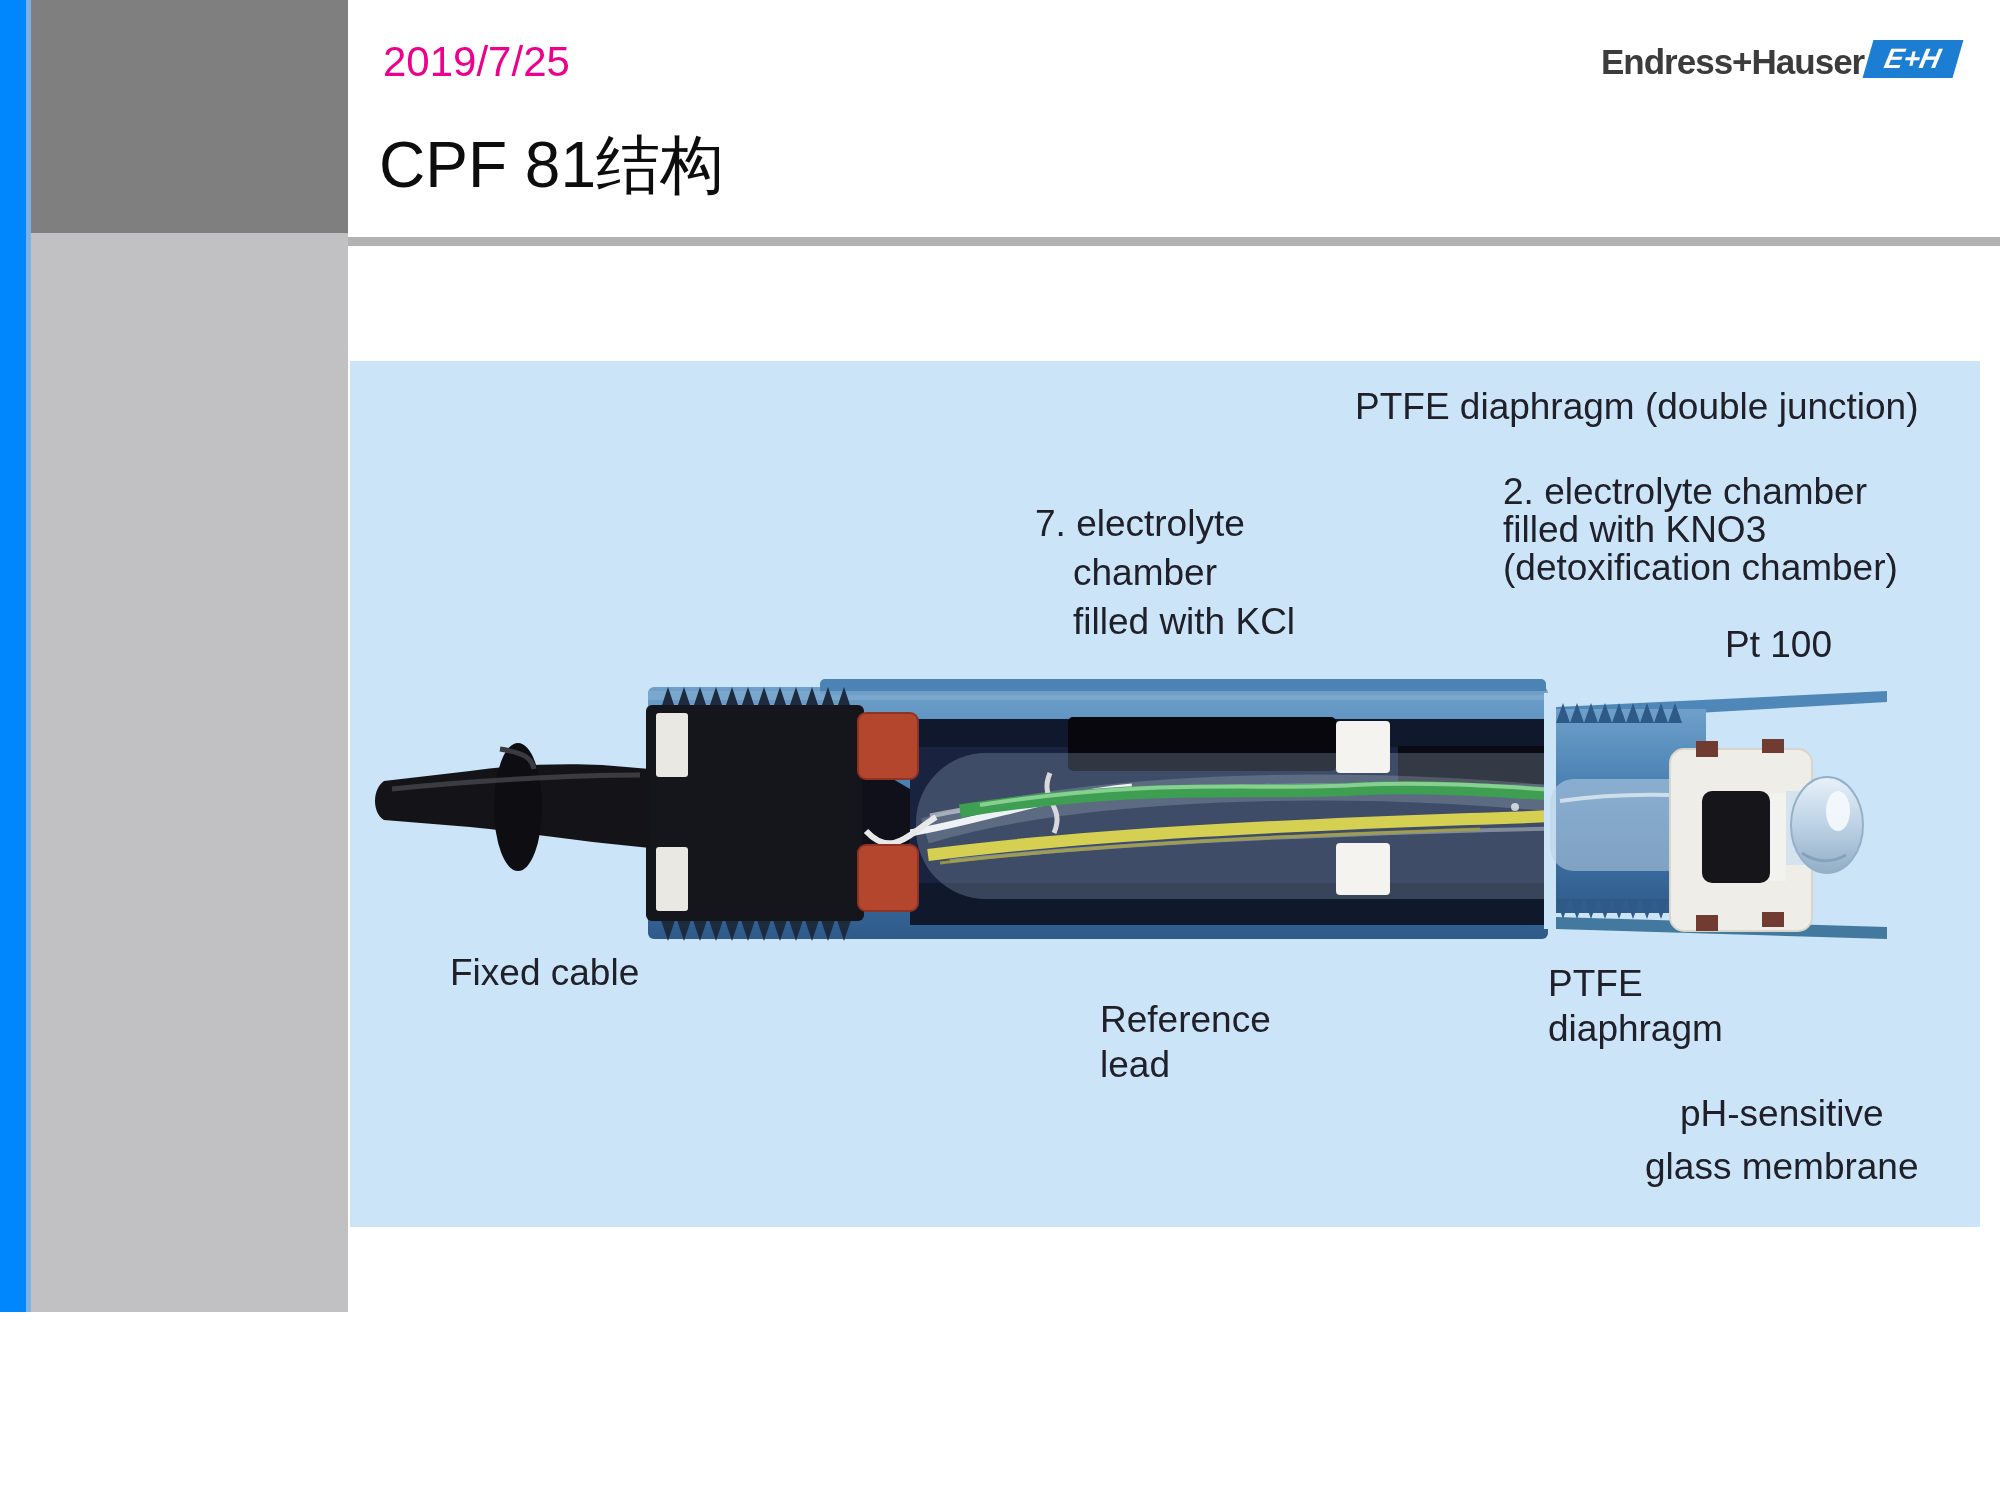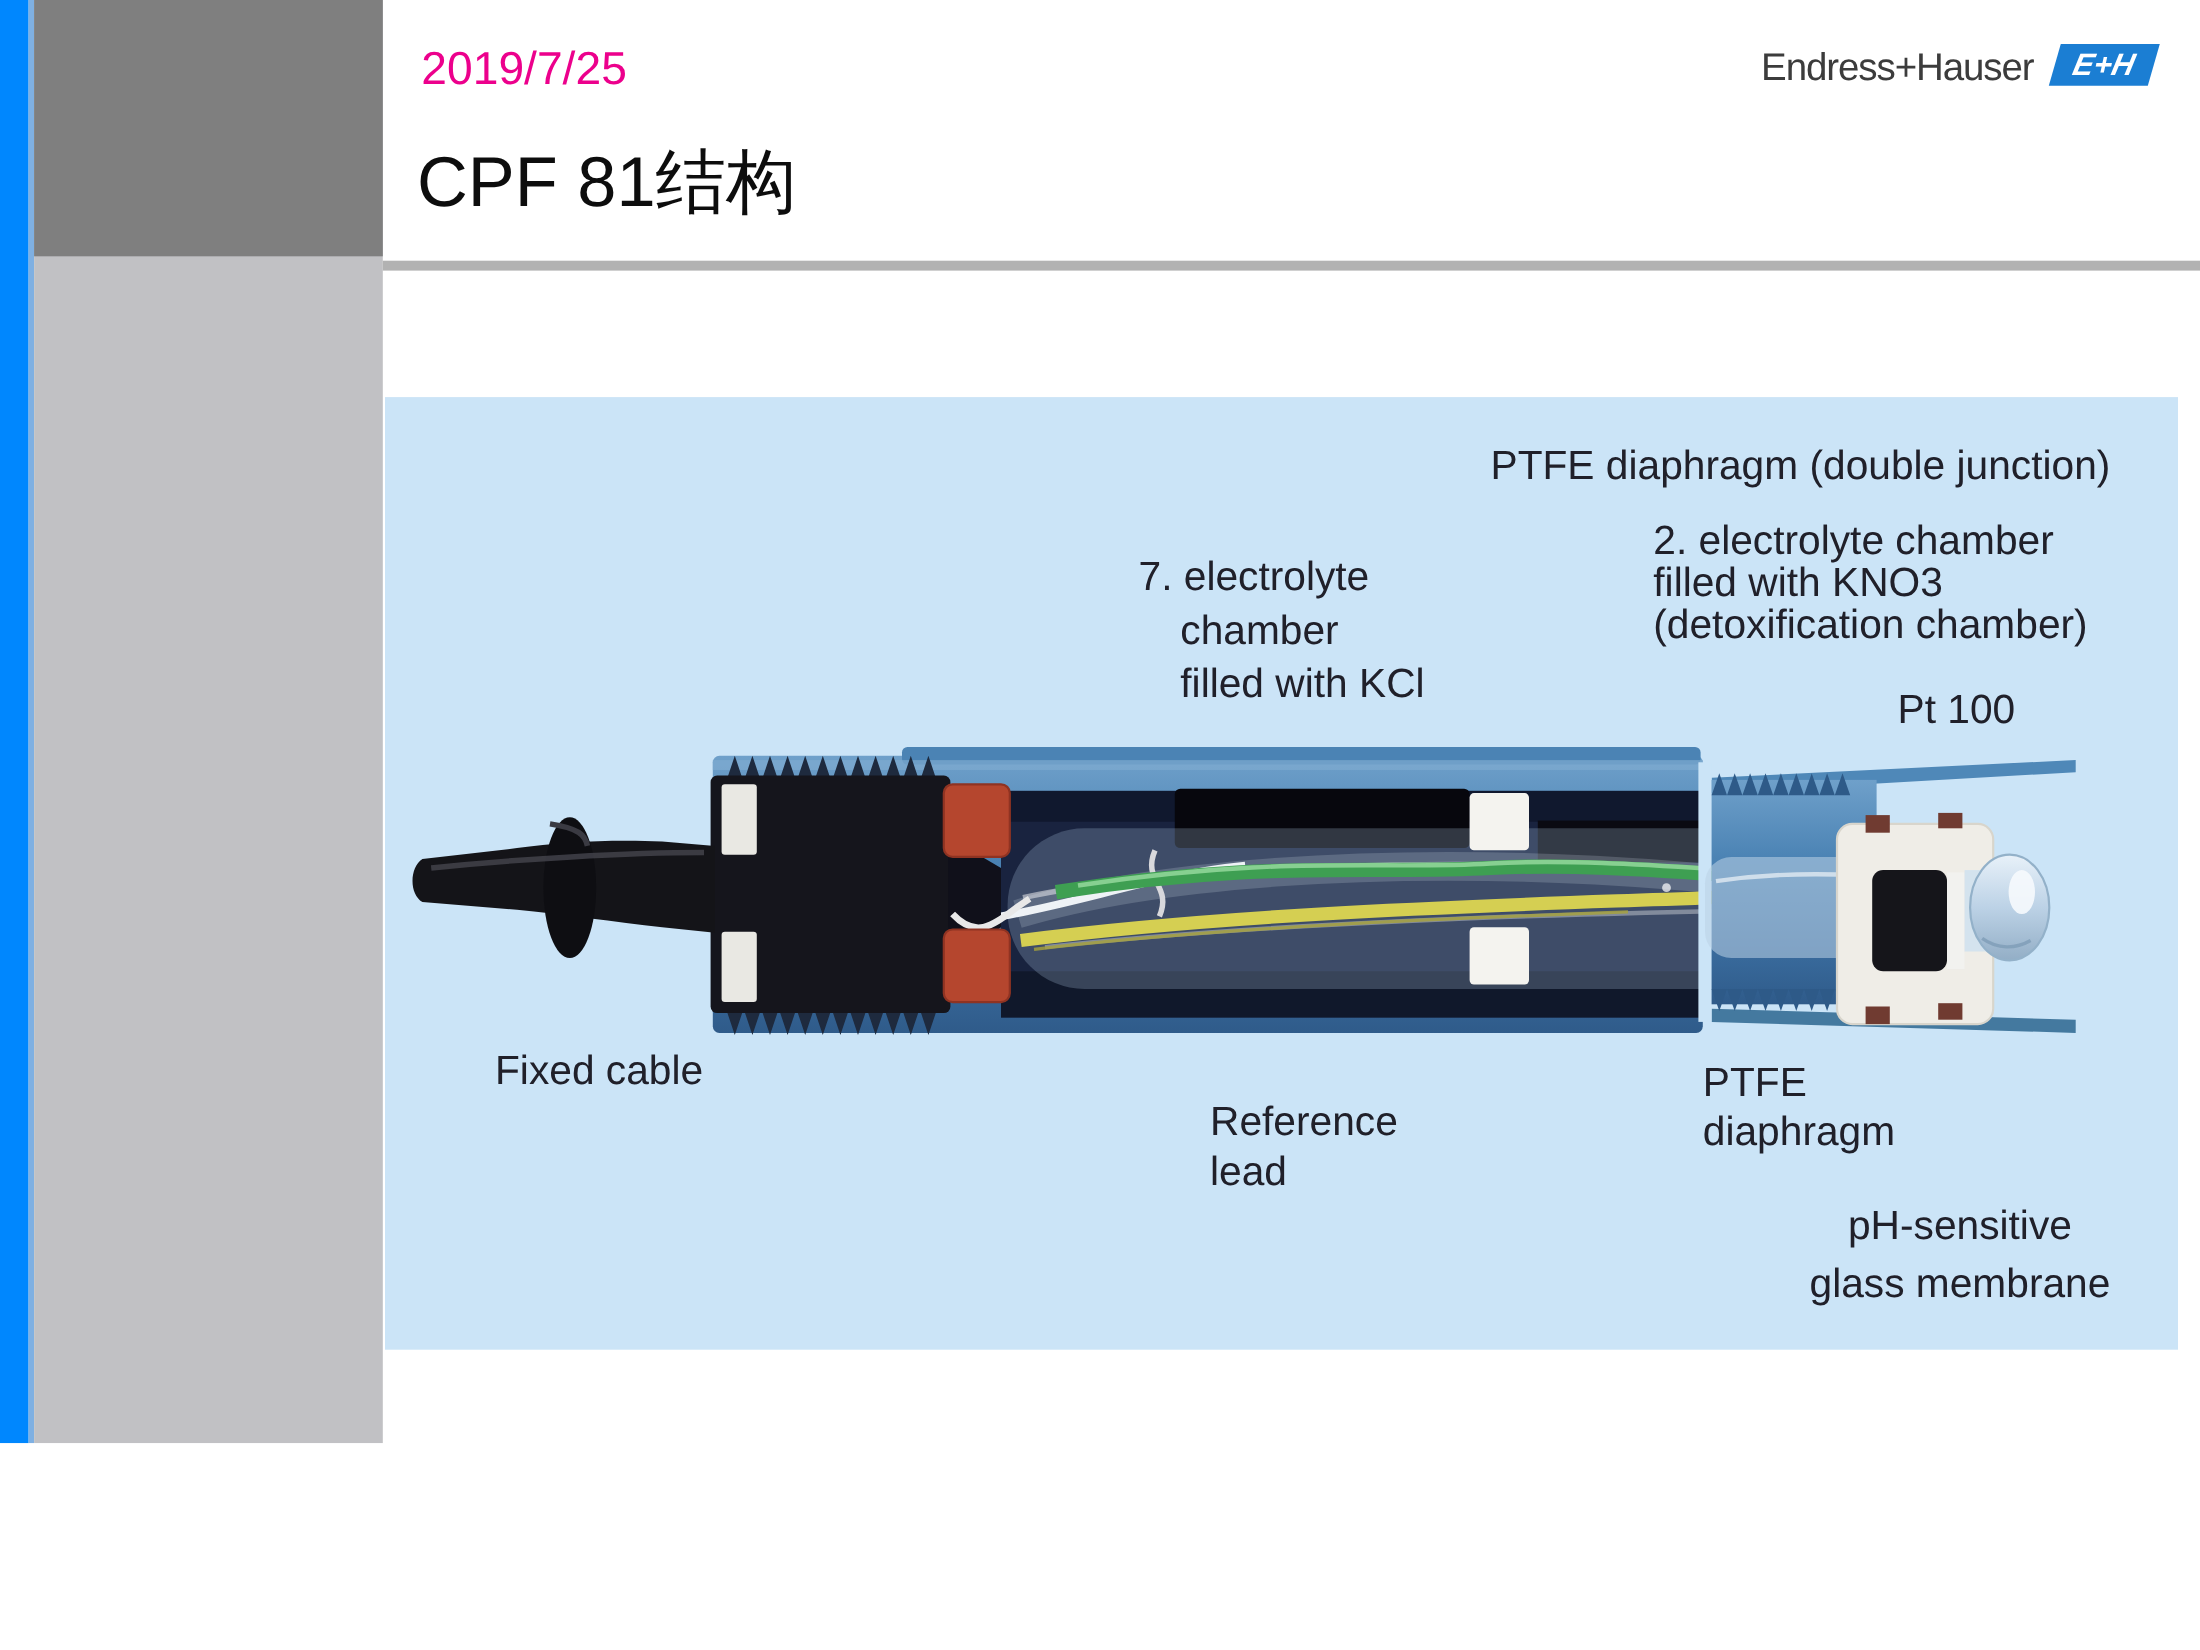--- a/index.html
+++ b/index.html
@@ -12,33 +12,33 @@
   .sidebar{position:absolute;left:31px;top:0;width:317px;height:1500px;background:#C1C1C4;}
   .header-block{position:absolute;left:31px;top:0;width:317px;height:233px;background:#7F7F7F;}
   .h-rule{position:absolute;left:348px;top:237px;width:1652px;height:9px;background:#B2B2B2;}
 
   
   .date{position:absolute;left:383px;top:38px;font-size:42px;color:#EC008C;}
   .title{position:absolute;left:379px;top:122px;font-size:64px;color:#0d0d0d;
          font-family:"Liberation Sans","DejaVu Sans",sans-serif;}
 
   
-  .brand-word{position:absolute;left:1601px;top:42px;font-size:35px;font-weight:400;
+  .brand-word{position:absolute;left:1601px;top:42px;font-size:35px;font-weight:700;
               color:#3C3C3C;letter-spacing:-1px;}
   .brand-mark{position:absolute;left:1868px;top:40px;width:90px;height:38px;background:#1B7ED3;
               transform:skewX(-16deg);display:flex;align-items:center;justify-content:center;}
   .brand-mark span{color:#fff;font-weight:700;font-style:italic;font-size:28px;transform:skewX(4deg);}
 
   
   .panel{position:absolute;left:350px;top:361px;width:1630px;height:866px;background:#CBE4F7;}
   .panel svg{position:absolute;left:0;top:0;}
 
   .lbl{position:absolute;color:#20202A;font-size:37px;line-height:44px;white-space:nowrap;}
   .lbl .ind{padding-left:38px;}
-  #lbl-ptfe-double{left:1005px;top:40px;}
+  #lbl-ptfe-double{left:1005px;top:24px;}
   #lbl-chamber1{left:685px;top:138px;line-height:49px;}
   #lbl-chamber2{left:1153px;top:112px;line-height:38px;}
   #lbl-pt100{left:1375px;top:262px;}
   #lbl-fixed-cable{left:100px;top:590px;}
   #lbl-reference{left:750px;top:636px;line-height:45px;}
   #lbl-ptfe{left:1198px;top:600px;width:176px;text-align:left;line-height:45px;}
   #lbl-ph{left:1295px;top:726px;line-height:53px;text-align:center;}
 </style>
 </head>
 <body>

